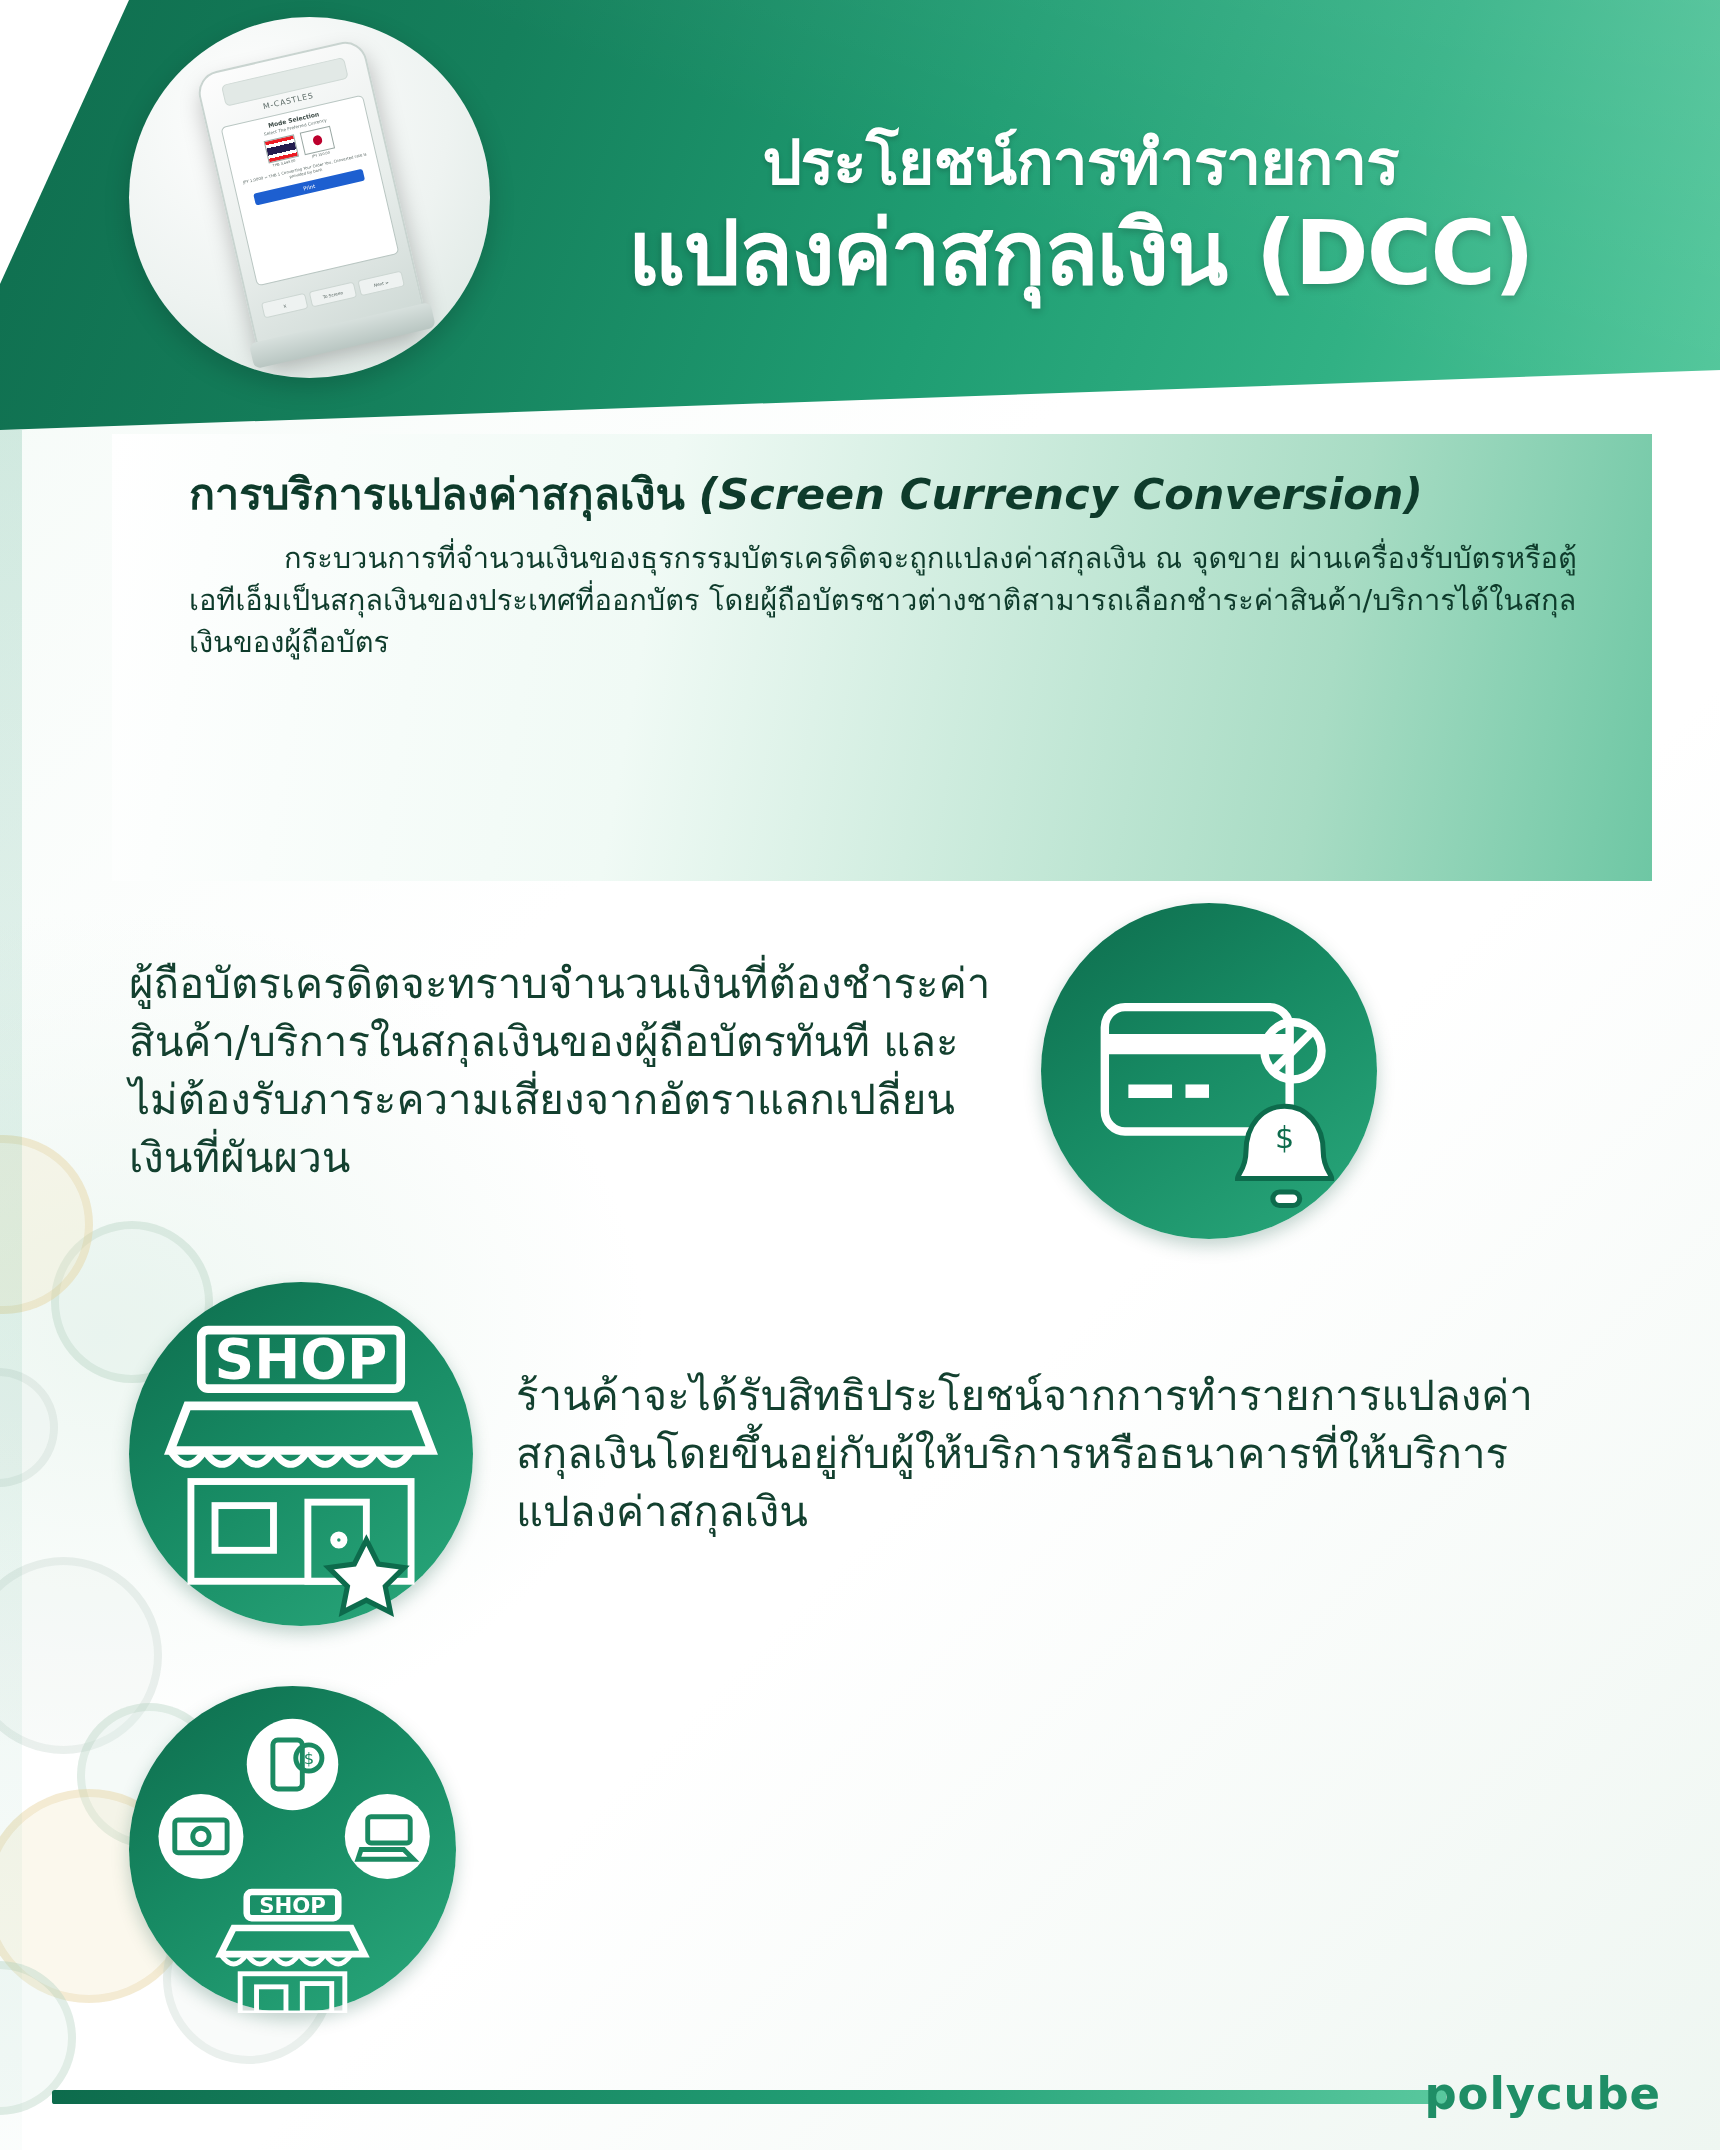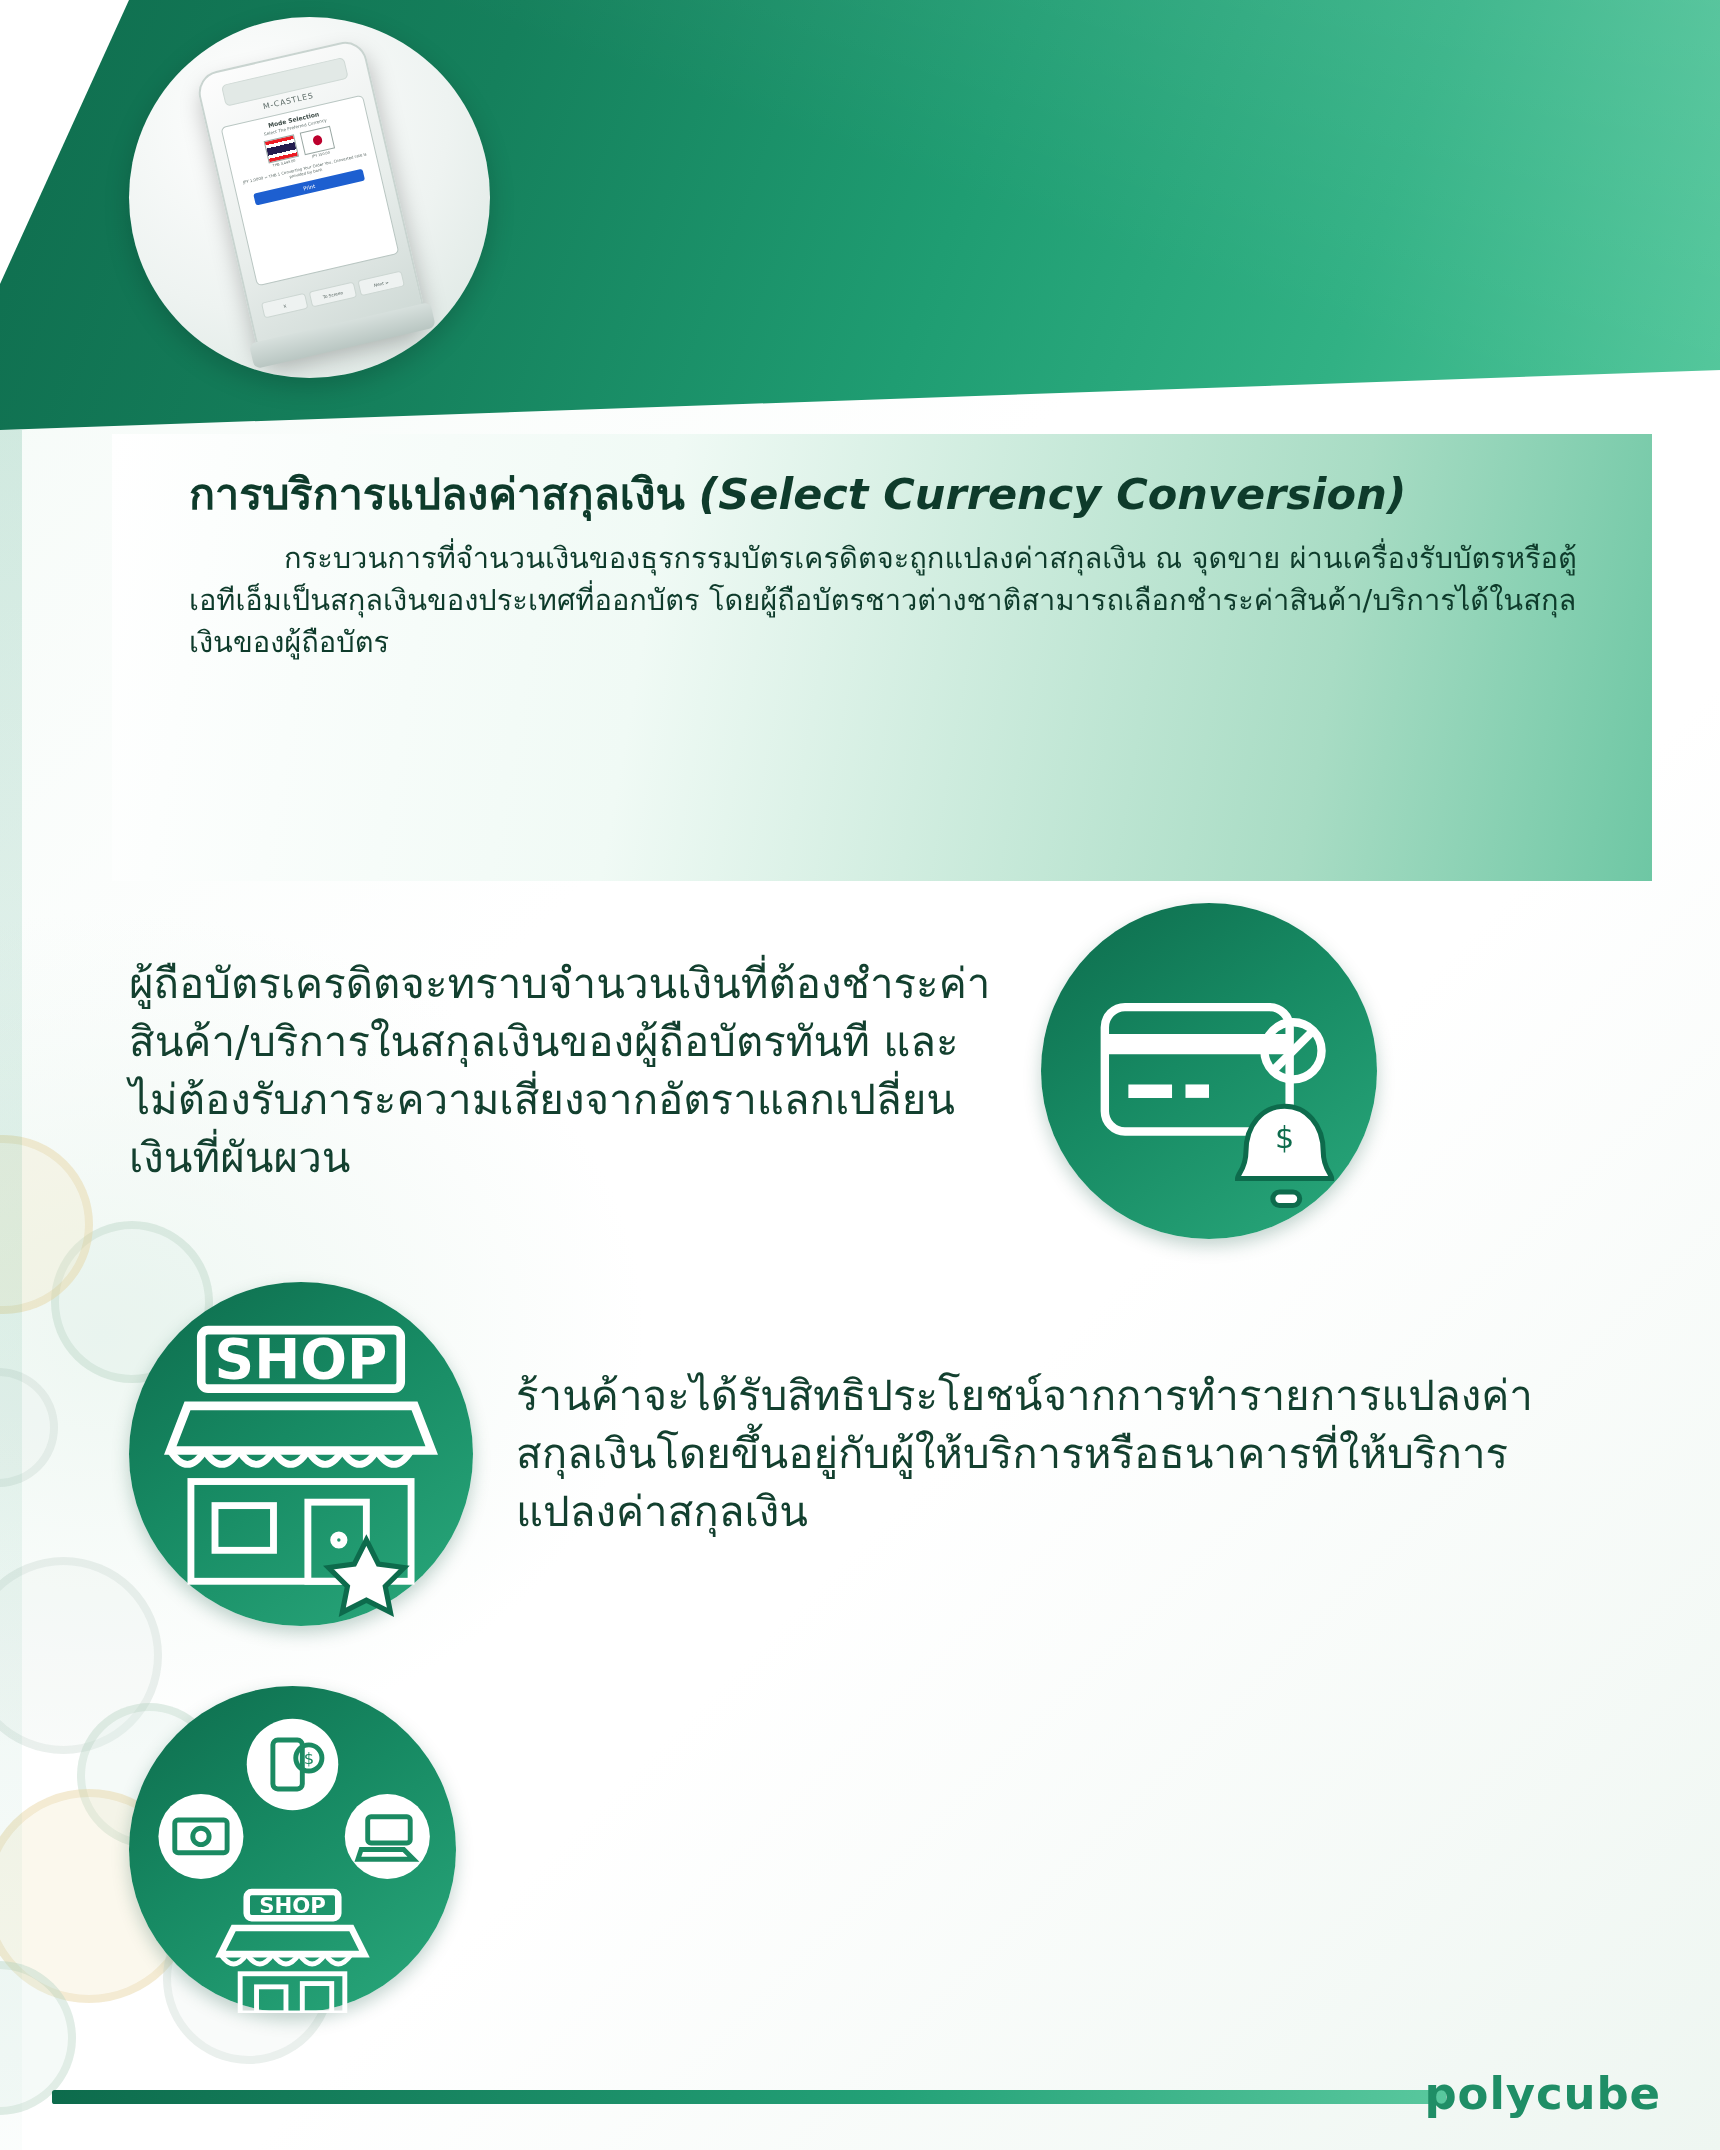--- a/index.html
+++ b/index.html
@@ -406,26 +406,30 @@
         </div>
         <div class="device-keys">
           <div class="key">X</div>
           <div class="key">To Screen</div>
           <div class="key">Next &gt;</div>
         </div>
         <div class="device-base"></div>
       </div>
     </div>
 
+    <div class="header-title-wrap">
+      <div class="title-line1">ประโยชน์การทำรายการ</div>
+      <div class="title-line2">แปลงค่าสกุลเงิน (DCC)</div>
+    </div>
   </div>
 
   <div class="intro">
     <div class="intro-heading">
       <b>การบริการแปลงค่าสกุลเงิน</b>
-      <i>(Select Currency Conversion)</i>
+      <i>(Screen Currency Conversion)</i>
     </div>
     <div class="intro-body">กระบวนการที่จำนวนเงินของธุรกรรมบัตรเครดิตจะถูกแปลงค่าสกุลเงิน  ณ จุดขาย ผ่านเครื่องรับบัตรหรือตู้เอทีเอ็มเป็นสกุลเงินของประเทศที่ออกบัตร  โดยผู้ถือบัตรชาวต่างชาติสามารถเลือกชำระค่าสินค้า/บริการได้ในสกุลเงินของผู้ถือบัตร</div>
   </div>
 
   <div class="row" id="row1">
     <div class="row-text">ผู้ถือบัตรเครดิตจะทราบจำนวนเงินที่ต้องชำระค่าสินค้า/บริการในสกุลเงินของผู้ถือบัตรทันที และไม่ต้องรับภาระความเสี่ยงจากอัตราแลกเปลี่ยนเงินที่ผันผวน</div>
     <div class="circle">
       <svg viewBox="0 0 200 200" width="336" height="336" aria-hidden="true">
         <g fill="none" stroke="#ffffff" stroke-width="5">
           <rect x="38" y="62" width="110" height="74" rx="12"></rect>

